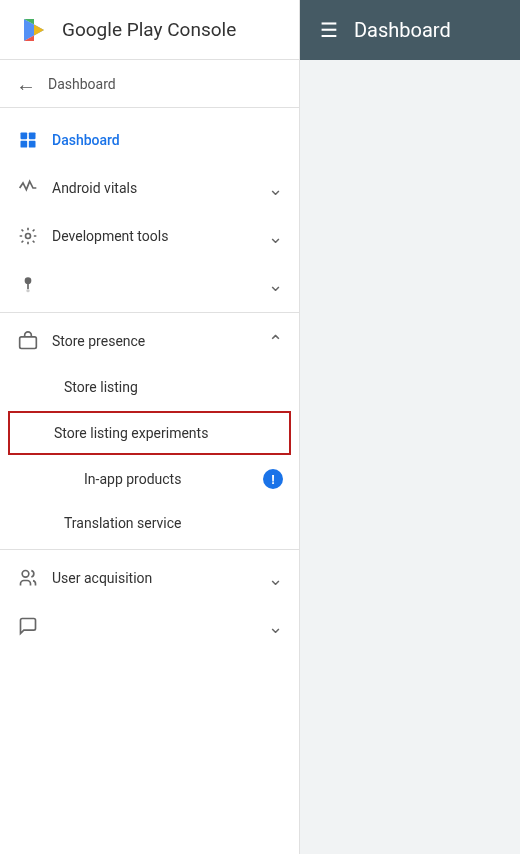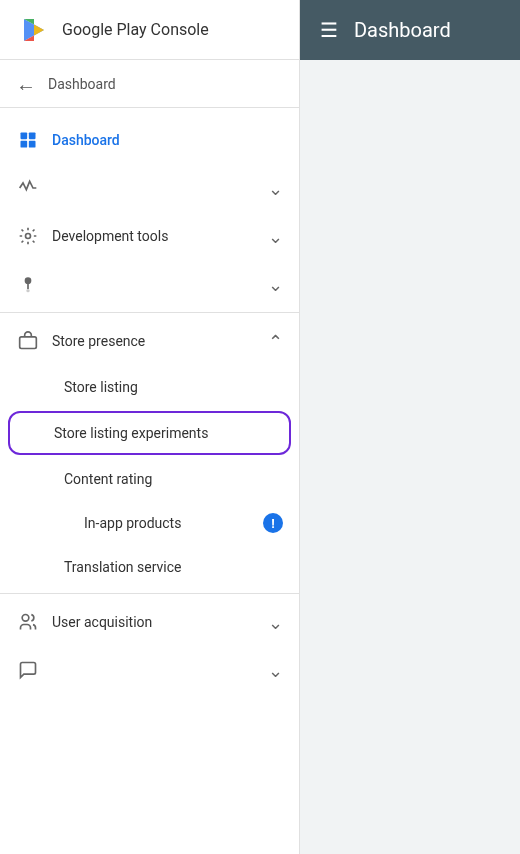--- a/index.html
+++ b/index.html
@@ -32,21 +32,21 @@
       border-bottom: 1px solid #e0e0e0;
       height: 60px;
     }
     .play-logo {
       width: 36px;
       height: 36px;
       margin-right: 10px;
       flex-shrink: 0;
     }
     .sidebar-header-title {
-      font-size: 16px;
+      font-size: 19px;
       color: #333;
       font-weight: 400;
     }
     .nav-section {
       padding: 8px 0;
     }
     .nav-item {
       display: flex;
       align-items: center;
       padding: 0 16px;
@@ -109,24 +109,24 @@
     
     .sub-item {
       display: flex;
       align-items: center;
       padding: 0 16px 0 64px;
       height: 44px;
       cursor: pointer;
       position: relative;
     }
     .sub-item.highlighted {
-      border: 2px solid #6d28d9;
+      border: 2px solid #b91c1c;
       margin: 2px 8px;
       padding: 0 8px 0 44px;
-      border-radius: 12px;
+      border-radius: 0;
     }
     .sub-label {
       font-size: 14px;
       color: #333;
     }
     .badge-blue {
       width: 20px;
       height: 20px;
       background: #1a73e8;
       border-radius: 50%;
@@ -212,20 +212,21 @@
         <span class="nav-label">Dashboard</span>
       </div>
 
 
       <div class="nav-item">
         <span class="nav-icon">
           <svg viewBox="0 0 24 24" fill="none" stroke="#666" stroke-width="2">
               <polyline points="2,12 6,6 10,14 14,4 18,12 22,12"></polyline>
             </svg>
         </span>
+        <span class="nav-label">Android vitals</span>
         <span class="nav-arrow">⌄</span>
       </div>
 
       <div class="nav-item">
         <span class="nav-icon">
           <svg viewBox="0 0 24 24" fill="none" stroke="#666" stroke-width="2">
               <circle cx="12" cy="12" r="3"></circle>
               <path d="M12 2v3M12 19v3M4.22 4.22l2.12 2.12M17.66 17.66l2.12 2.12M2 12h3M19 12h3M4.22 19.78l2.12-2.12M17.66 6.34l2.12-2.12"></path>
             </svg>
         </span>
@@ -259,23 +260,20 @@
 
       <div class="sub-item">
         <span class="sub-label">Store listing</span>
       </div>
 
       <div class="sub-item highlighted">
         <span class="sub-label">Store listing experiments</span>
       </div>
 
 
-      <div class="sub-item">
-        <span class="sub-label">Content rating</span>
-      </div>
 
       <div class="sub-item" style="display:flex;align-items:center;margin-left:20px;">
         <span class="sub-label">In-app products</span>
         <span class="badge-blue">!</span>
       </div>
 
 
       <div class="sub-item">
         <span class="sub-label">Translation service</span>
       </div>

